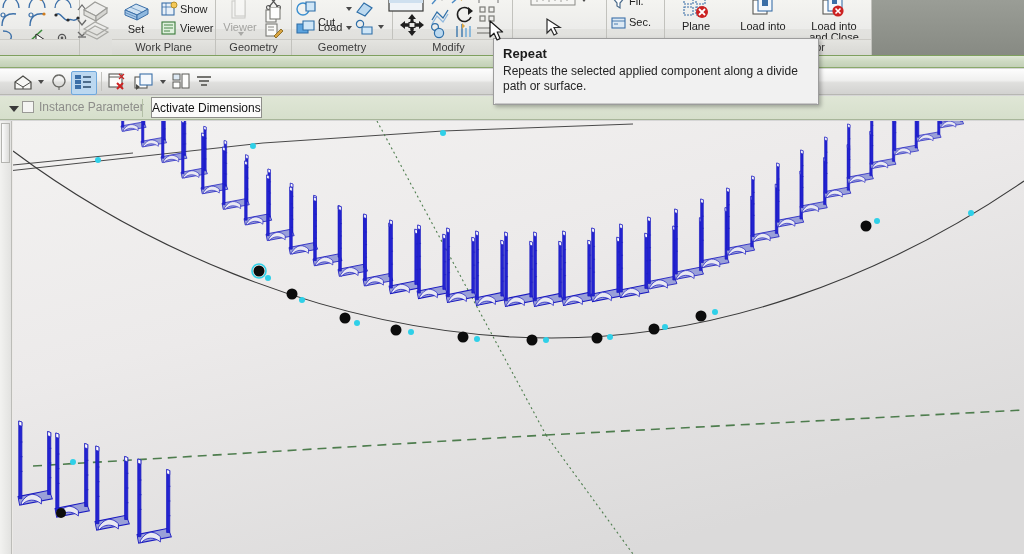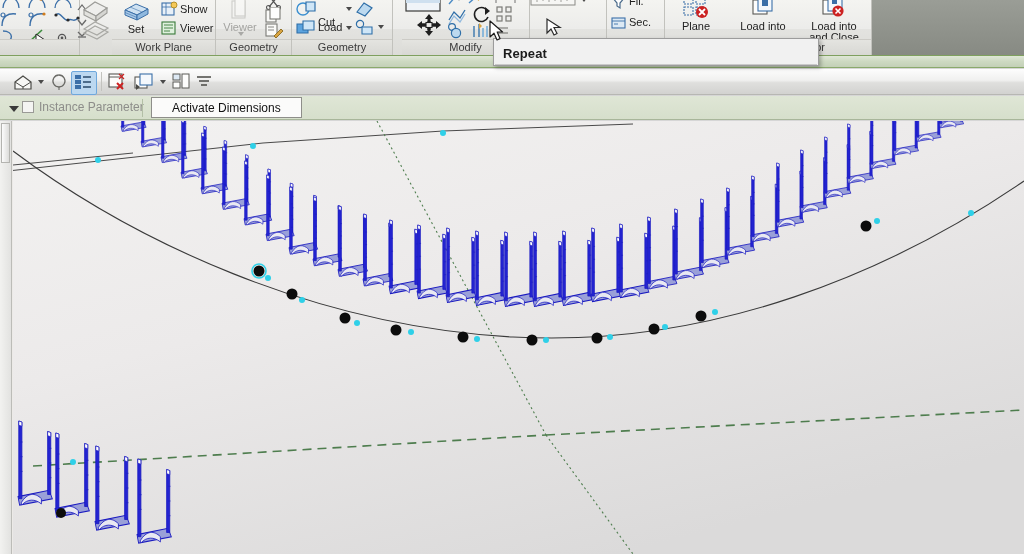--- a/index.html
+++ b/index.html
@@ -82,21 +82,21 @@
   }
   .ob-check{
     position:absolute;left:22px;top:5px;width:12px;height:12px;
     background:#f4f4f2;border:1px solid #9a9a96;box-sizing:border-box;
   }
   .ob-label{
     position:absolute;left:39px;top:4px;font-size:12px;color:#8d8d8a;white-space:nowrap;
   }
   .ob-sep{position:absolute;left:142px;top:3px;width:1px;height:18px;background:#b3bfa6;}
   #activate-dims{
-    position:absolute;left:151px;top:1px;height:21px;line-height:21px;padding:0 20px;
+    position:absolute;left:151px;top:1px;height:21px;line-height:21px;padding:0 0;
     background:#fbfbfa;border:1px solid #8e8e8a;box-sizing:border-box;
     font-size:12px;color:#111;white-space:nowrap;cursor:default;
   }
 
   
   #canvas-wrap{
     position:absolute;left:0;top:121px;width:1024px;height:433px;
     background:#eceae7;overflow:hidden;
   }
   #left-rail{
@@ -356,21 +356,21 @@
             <svg width="22" height="17">
                 <circle cx="6" cy="5" r="3.6" fill="none" stroke="#2f6fa8" stroke-width="1.2"></circle>
                 <path d="M8 8 L18 8 L18 15 L8 15 Z" fill="#cfe6f7" stroke="#2f6fa8" stroke-width="1.1"></path>
               </svg>
             <div class="dd-arrow" style="left:24px;top:6px;"></div>
           </div>
         </div>
         <div class="panel-title">Geometry</div>
       </div>
 
-      <div class="panel" style="left:402px;width:128px;">
+      <div class="panel" style="left:385px;width:128px;">
         <div class="panel-body">
 
           <div class="btn" style="left:2px;top:-4px;">
             <svg width="40" height="18">
                 <rect x="2" y="3" width="34" height="12" fill="#f0f4f8" stroke="#3a3a38" stroke-width="1.2"></rect>
                 <rect x="2" y="3" width="34" height="4" fill="#cfe0ef"></rect>
               </svg>
           </div>
 
           <div class="btn" style="left:44px;top:-8px;">
@@ -758,20 +758,21 @@
 
         <g>
           <circle cx="246" cy="150" r="7" fill="none" stroke="#2fd0e8" stroke-width="1.6"></circle>
         </g>
       </svg>
     </div>
   </div>
 
   <div id="tooltip">
     <div class="tt-title">Repeat</div>
+    <div class="tt-body">Repeats the selected applied component along a divide path or surface.</div>
     <div class="tt-rule"></div>
   </div>
 
   <div id="cursor">
     <svg width="16" height="24">
       <path d="M1 1 L1 17 L5 13.2 L8 20 L11 18.6 L8.2 12 L13.6 12 Z" fill="#ffffff" stroke="#1a1a1a" stroke-width="1.2" stroke-linejoin="round"></path>
     </svg>
   </div>
 
 </div>

